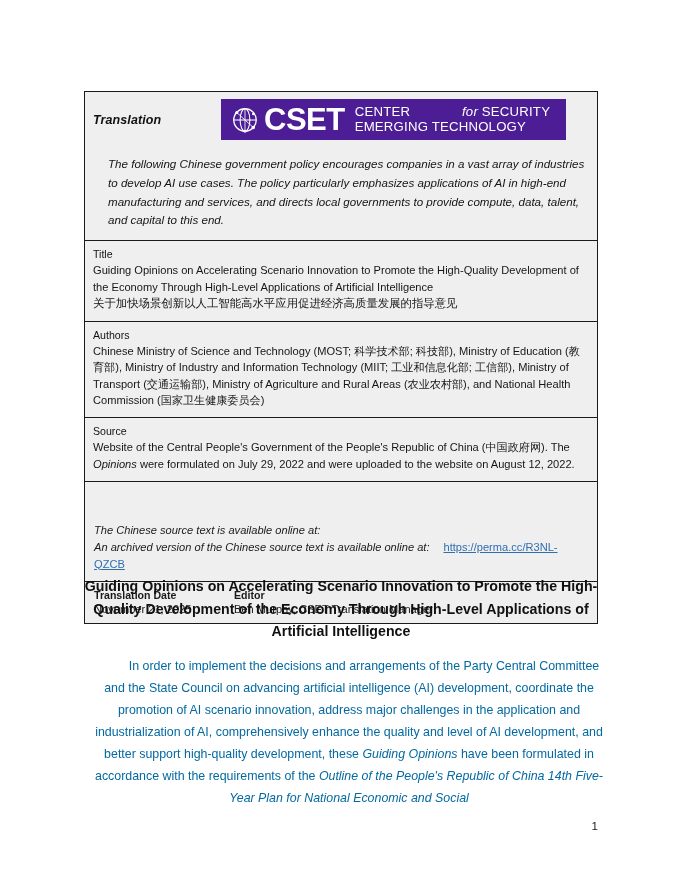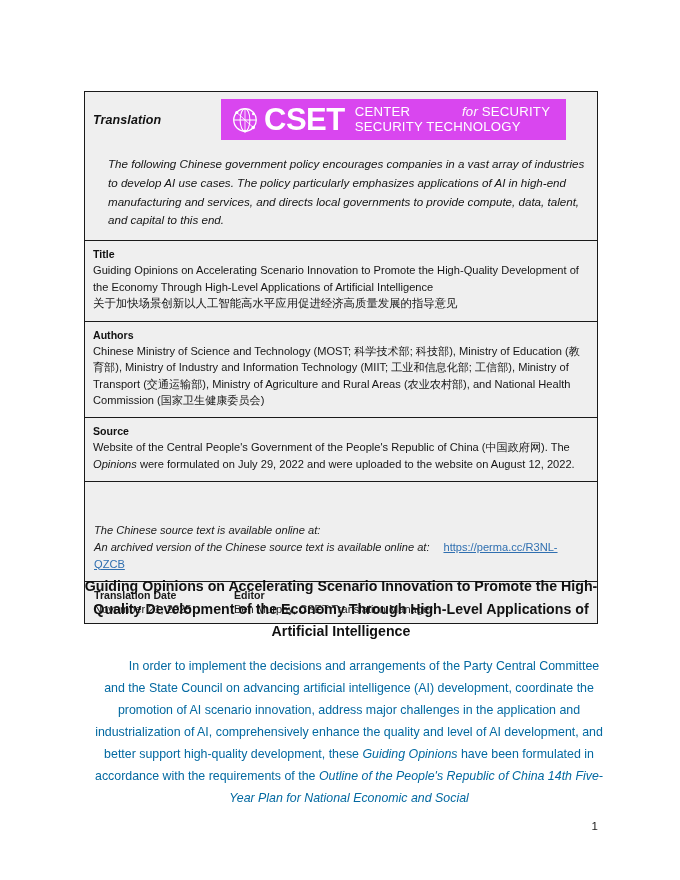--- a/index.html
+++ b/index.html
@@ -54,21 +54,21 @@
     font-size: 12.5px;
     color: #111;
     width: 128px;
     flex: 0 0 128px;
     letter-spacing: .1px;
   }
   .logo {
     flex: 0 0 auto;
     width: 345px;
     height: 41px;
-    background: #d946ef;
+    background: #4c1d95;
     display: flex;
     align-items: center;
     padding-left: 9px;
     box-sizing: border-box;
   }
   .logo-globe {
     width: 30px; height: 30px;
     flex: 0 0 30px;
     margin-right: 4px;
   }
@@ -94,21 +94,21 @@
   .abstract-row {
     font-style: italic;
     font-size: 11.6px;
     line-height: 1.62;
     padding: 9px 9px 10px 23px;
     border-bottom: 1.2px solid #1a1a1a;
     color: #141414;
   }
 
   .field-label {
-    font-weight: bold;
+    font-weight: normal;
     font-size: 10.6px;
     margin-bottom: 2px;
     color: #111;
   }
   .field-value {
     font-size: 11.1px;
     line-height: 1.48;
     color: #161616;
   }
   .field-value .cn { font-size: 11.4px; }
@@ -199,21 +199,21 @@
           <line x1="9" y1="10" x2="31" y2="30" stroke="#ffffff" stroke-width="1.2"></line>
           <line x1="20" y1="5" x2="20" y2="35" stroke="#ffffff" stroke-width="1.1"></line>
           <circle cx="31" cy="30" r="2.3" fill="#ffffff"></circle>
           <circle cx="9" cy="10" r="2.1" fill="#ffffff"></circle>
           <circle cx="20" cy="35" r="1.9" fill="#ffffff"></circle>
           <circle cx="31" cy="12" r="1.7" fill="#ffffff"></circle>
         </svg>
         <div class="logo-cset">CSET</div>
         <div class="logo-tag">
           <div><span>CENTER </span><i>for</i><span> SECURITY </span><i>and</i></div>
-          <div>SECURITY TECHNOLOGY</div>
+          <div>EMERGING TECHNOLOGY</div>
         </div>
       </div>
     </div>
 
     <div class="abstract-row">The following Chinese government policy encourages companies in a vast array of industries to develop AI use cases. The policy particularly emphasizes applications of AI in high-end manufacturing and services, and directs local governments to provide compute, data, talent, and capital to this end.</div>
 
     <div class="row">
       <div class="field-label">Title</div>
       <div class="field-value">
         <span>Guiding Opinions on Accelerating Scenario Innovation to Promote the High-Quality Development of the Economy Through High-Level Applications of Artificial Intelligence</span><br>

